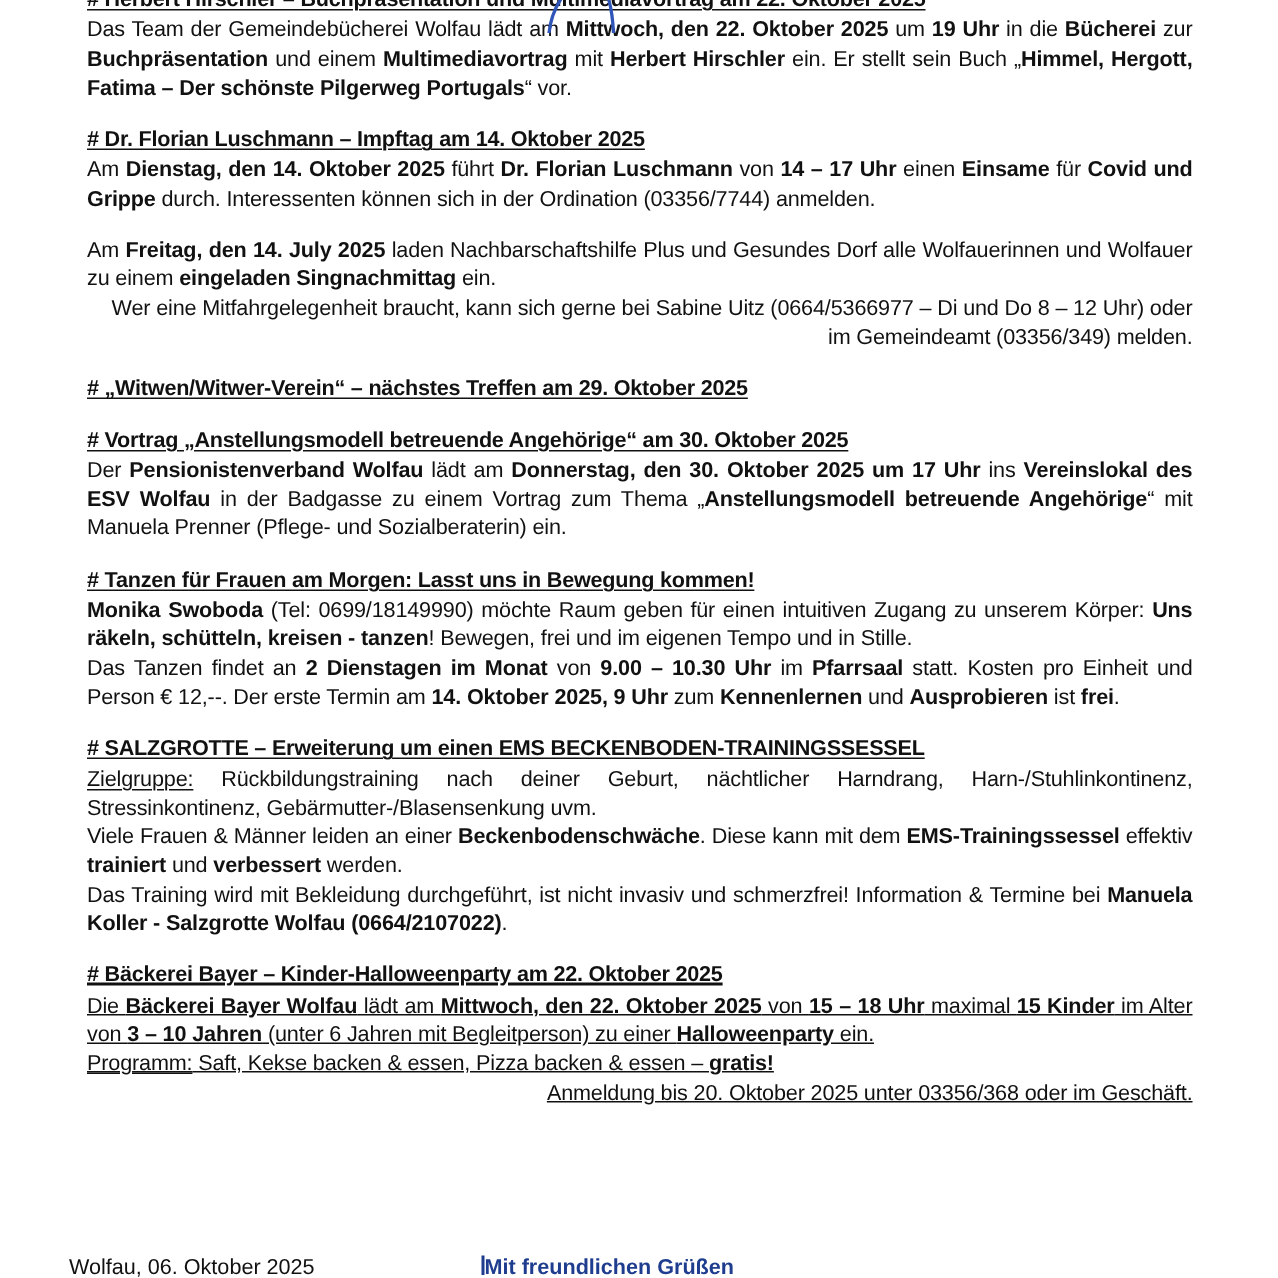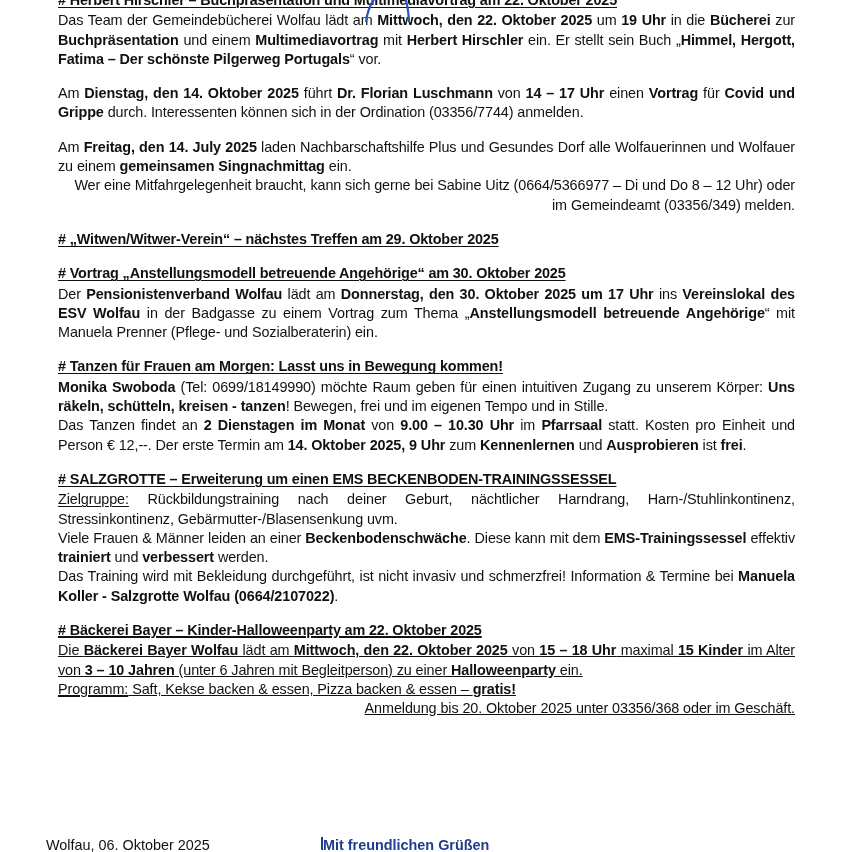--- a/index.html
+++ b/index.html
@@ -115,24 +115,25 @@
 <body>
 
 <div id="page">
 
   <div id="doc-body">
       <div class="section">
         <div class="heading"># Herbert Hirschler – Buchpräsentation und Multimediavortrag am 22. Oktober 2025</div>
         <p class="para">Das Team der Gemeindebücherei Wolfau lädt am <b>Mittwoch, den 22. Oktober 2025</b> um <b>19 Uhr</b> in die <b>Bücherei</b> zur <b>Buchpräsentation</b> und einem <b>Multimediavortrag</b> mit <b>Herbert Hirschler</b> ein. Er stellt sein Buch „<b>Himmel, Hergott, Fatima – Der schönste Pilgerweg Portugals</b>“ vor.</p>
       </div>
       <div class="section">
-        <p class="para">Am <b>Dienstag, den 14. Oktober 2025</b> führt <b>Dr. Florian Luschmann</b> von <b>14 – 17 Uhr</b> einen <b>Vortrag</b> für <b>Covid und Grippe</b> durch. Interessenten können sich in der Ordination (03356/7744) anmelden.</p>
+        <div class="heading"># Dr. Florian Luschmann – Impftag am 14. Oktober 2025</div>
+        <p class="para">Am <b>Dienstag, den 14. Oktober 2025</b> führt <b>Dr. Florian Luschmann</b> von <b>14 – 17 Uhr</b> einen <b>Einsame</b> für <b>Covid und Grippe</b> durch. Interessenten können sich in der Ordination (03356/7744) anmelden.</p>
       </div>
       <div class="section">
-        <p class="para">Am <b>Freitag, den 14. July 2025</b> laden Nachbarschaftshilfe Plus und Gesundes Dorf alle Wolfauerinnen und Wolfauer zu einem <b>gemeinsamen Singnachmittag</b> ein.</p>
+        <p class="para">Am <b>Freitag, den 14. July 2025</b> laden Nachbarschaftshilfe Plus und Gesundes Dorf alle Wolfauerinnen und Wolfauer zu einem <b>eingeladen Singnachmittag</b> ein.</p>
         <p class="para nojust">Wer eine Mitfahrgelegenheit braucht, kann sich gerne bei Sabine Uitz (0664/5366977 – Di und Do 8 – 12 Uhr) oder im Gemeindeamt (03356/349) melden.</p>
       </div>
       <div class="section">
         <div class="heading"># „Witwen/Witwer-Verein“ – nächstes Treffen am 29. Oktober 2025</div>
       </div>
       <div class="section">
         <div class="heading"># Vortrag „Anstellungsmodell betreuende Angehörige“ am 30. Oktober 2025</div>
         <p class="para">Der <b>Pensionistenverband Wolfau</b> lädt am <b>Donnerstag, den 30. Oktober 2025 um 17 Uhr</b> ins <b>Vereinslokal des ESV Wolfau</b> in der Badgasse zu einem Vortrag zum Thema „<b>Anstellungsmodell betreuende Angehörige</b>“ mit Manuela Prenner (Pflege- und Sozialberaterin) ein.</p>
       </div>
       <div class="section">

